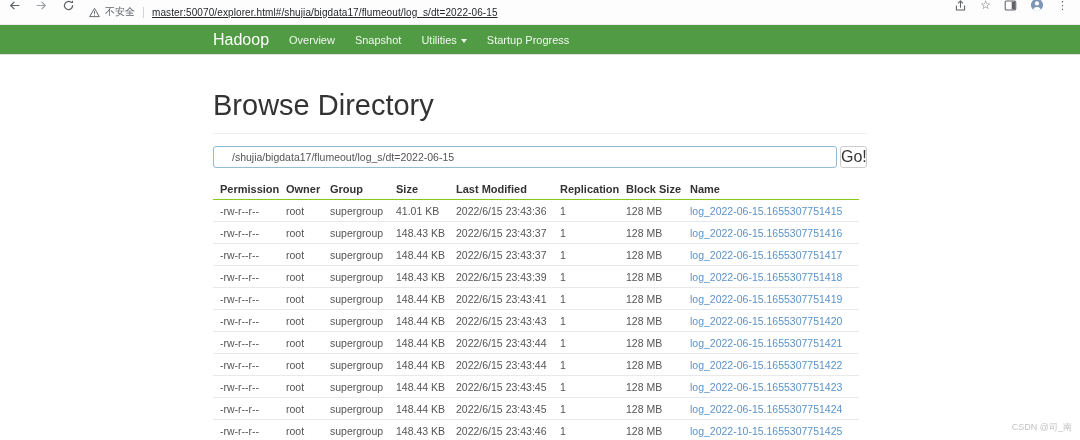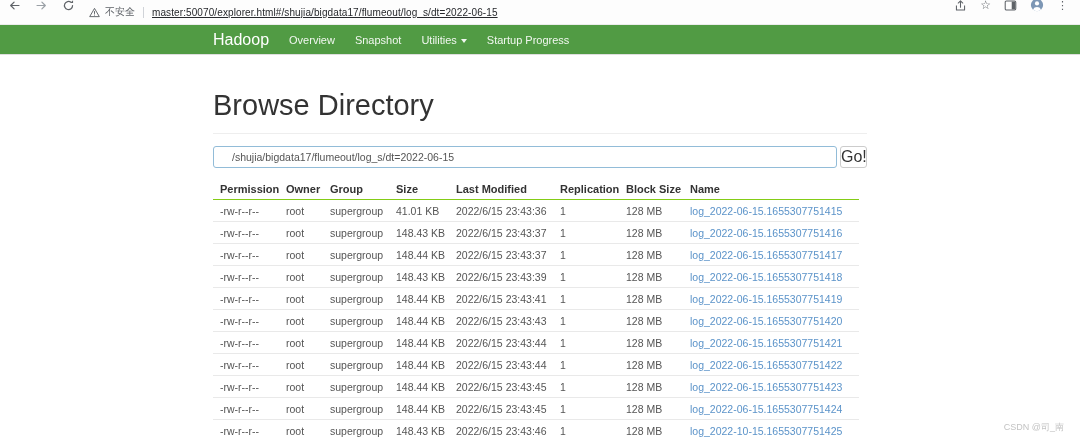--- a/index.html
+++ b/index.html
@@ -103,21 +103,21 @@
   .file-table td { color: #555; }
   .file-table a {
     color: var(--link-blue); text-decoration: none;
   }
   col.c-perm { width: 66px; } col.c-owner { width: 44px; }
   col.c-group { width: 66px; } col.c-size { width: 60px; }
   col.c-mod { width: 104px; } col.c-repl { width: 66px; }
   col.c-block { width: 64px; } col.c-name { width: auto; }
 
   .watermark {
-    position: absolute; right: 16px; bottom: 6px;
+    position: absolute; right: 8px; bottom: 6px;
     font-size: 9px; color: #c3c3c3;
   }
 </style>
 </head>
 <body>
 
 <div class="chrome">
   <div class="navbtns">
     <span>
       <svg width="13" height="13" viewBox="0 0 16 16">

